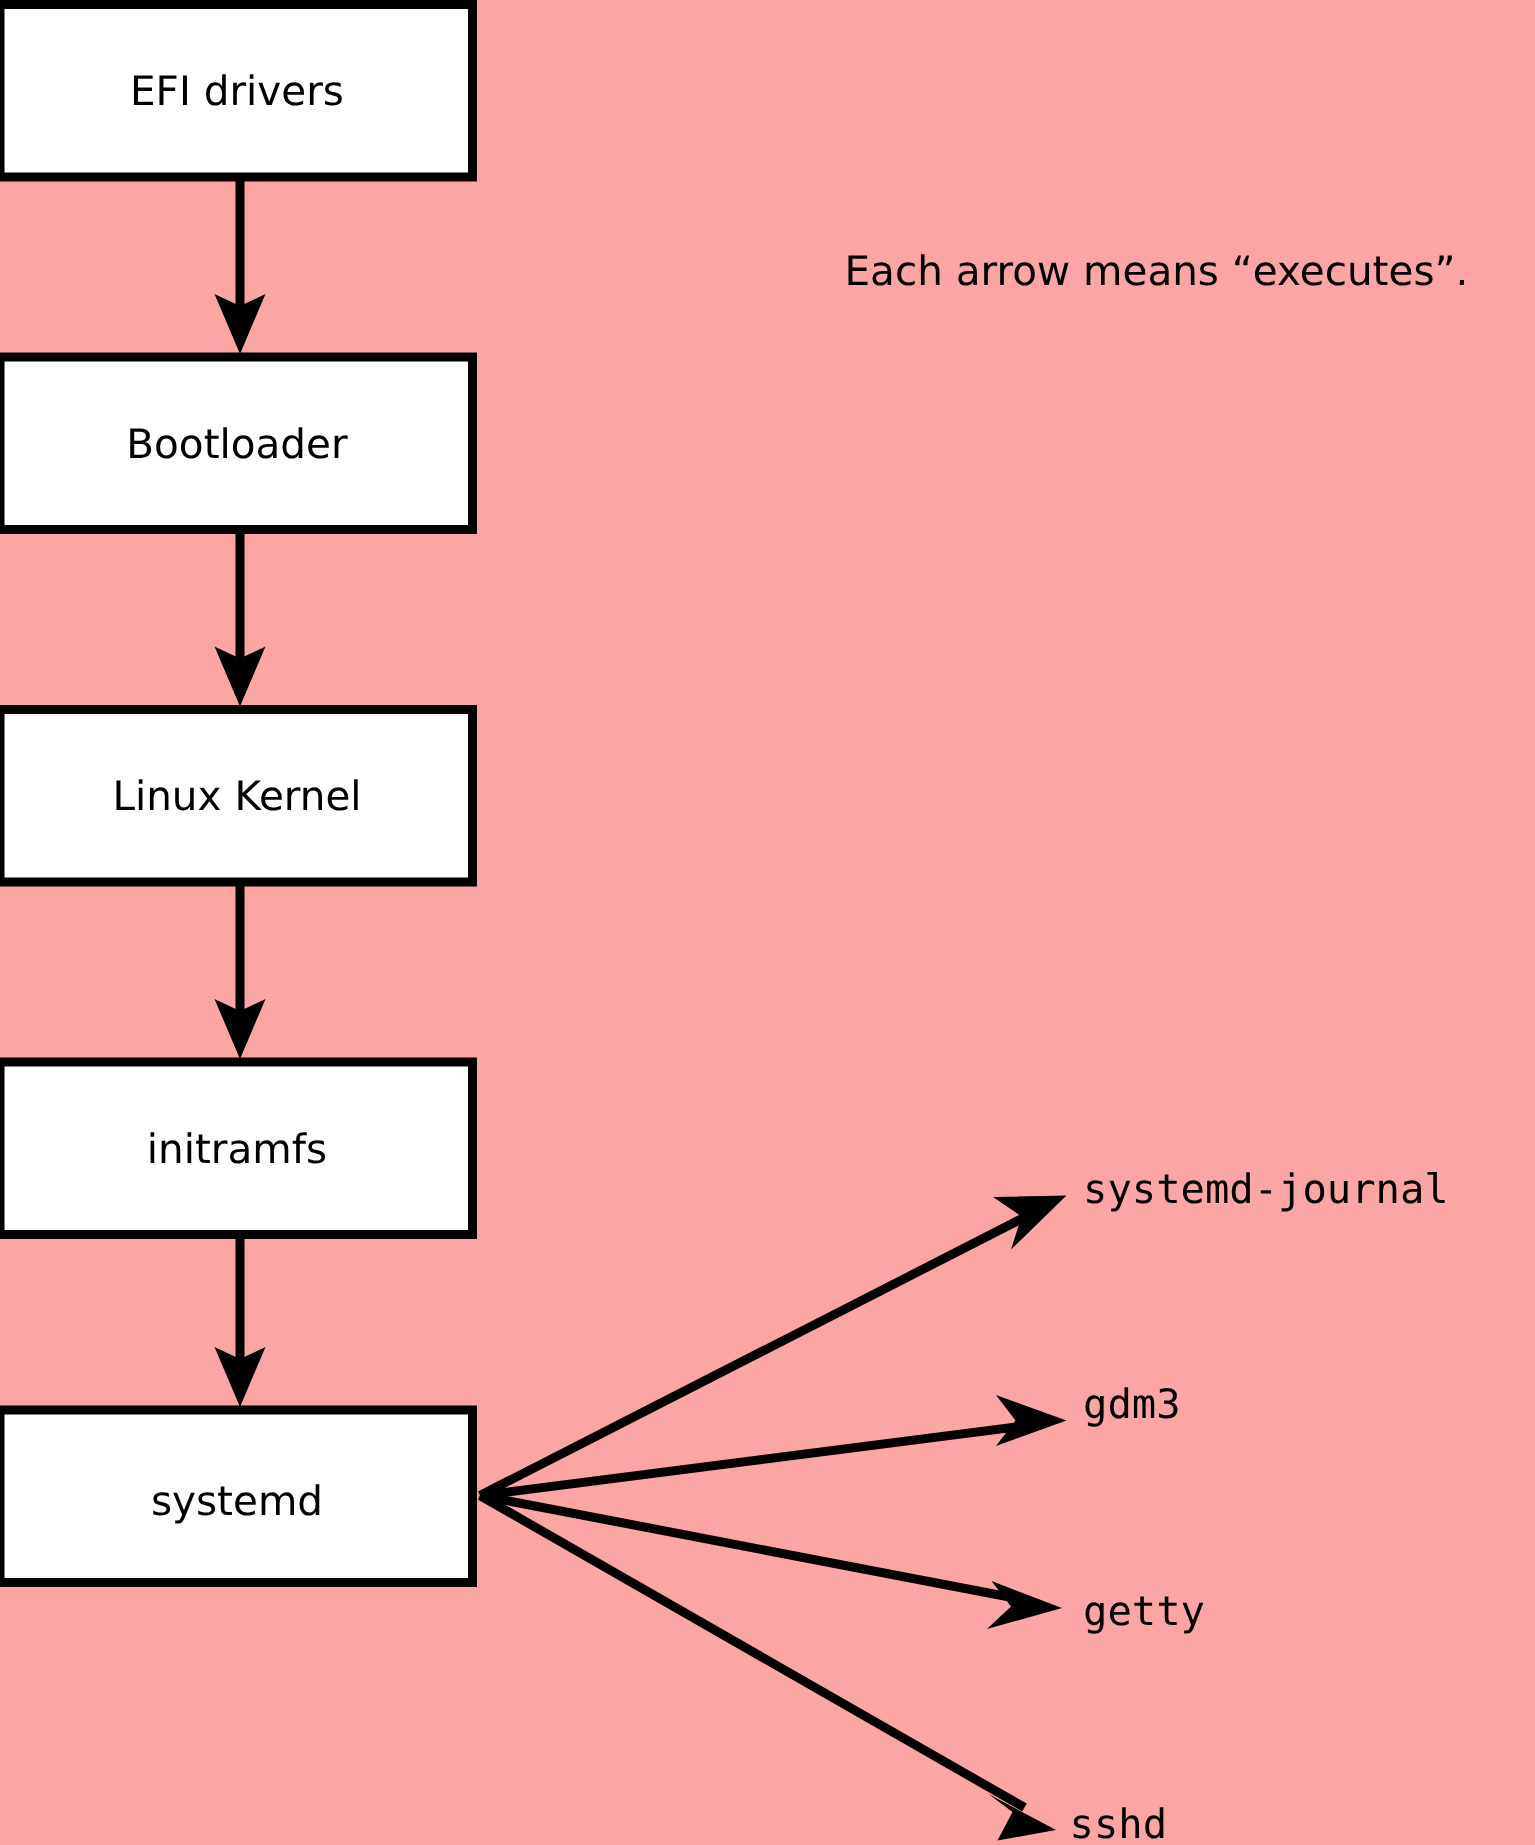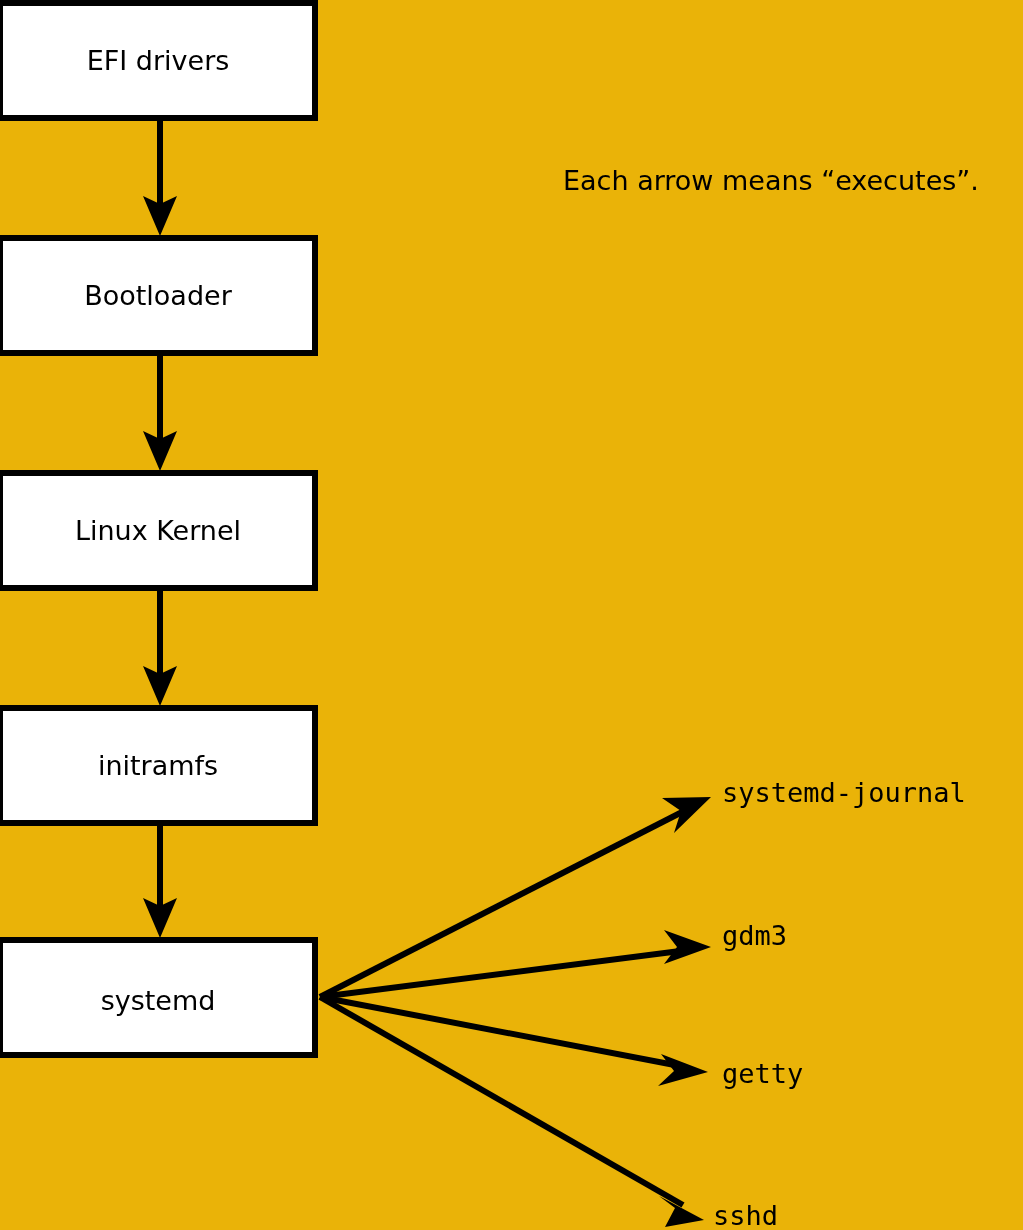--- a/index.html
+++ b/index.html
@@ -7,21 +7,21 @@
     padding: 0;
     background: #ffffff;
   }
   body {
     font-family: "DejaVu Sans", sans-serif;
   }
   #canvas {
     position: relative;
     width: 1023px;
     height: 1230px;
-    background: #eab308;
+    background: #fca5a5;
     overflow: hidden;
   }
   #diagram-svg {
     position: absolute;
     left: 0;
     top: 0;
     width: 1023px;
     height: 1230px;
   }
   .box-label {

